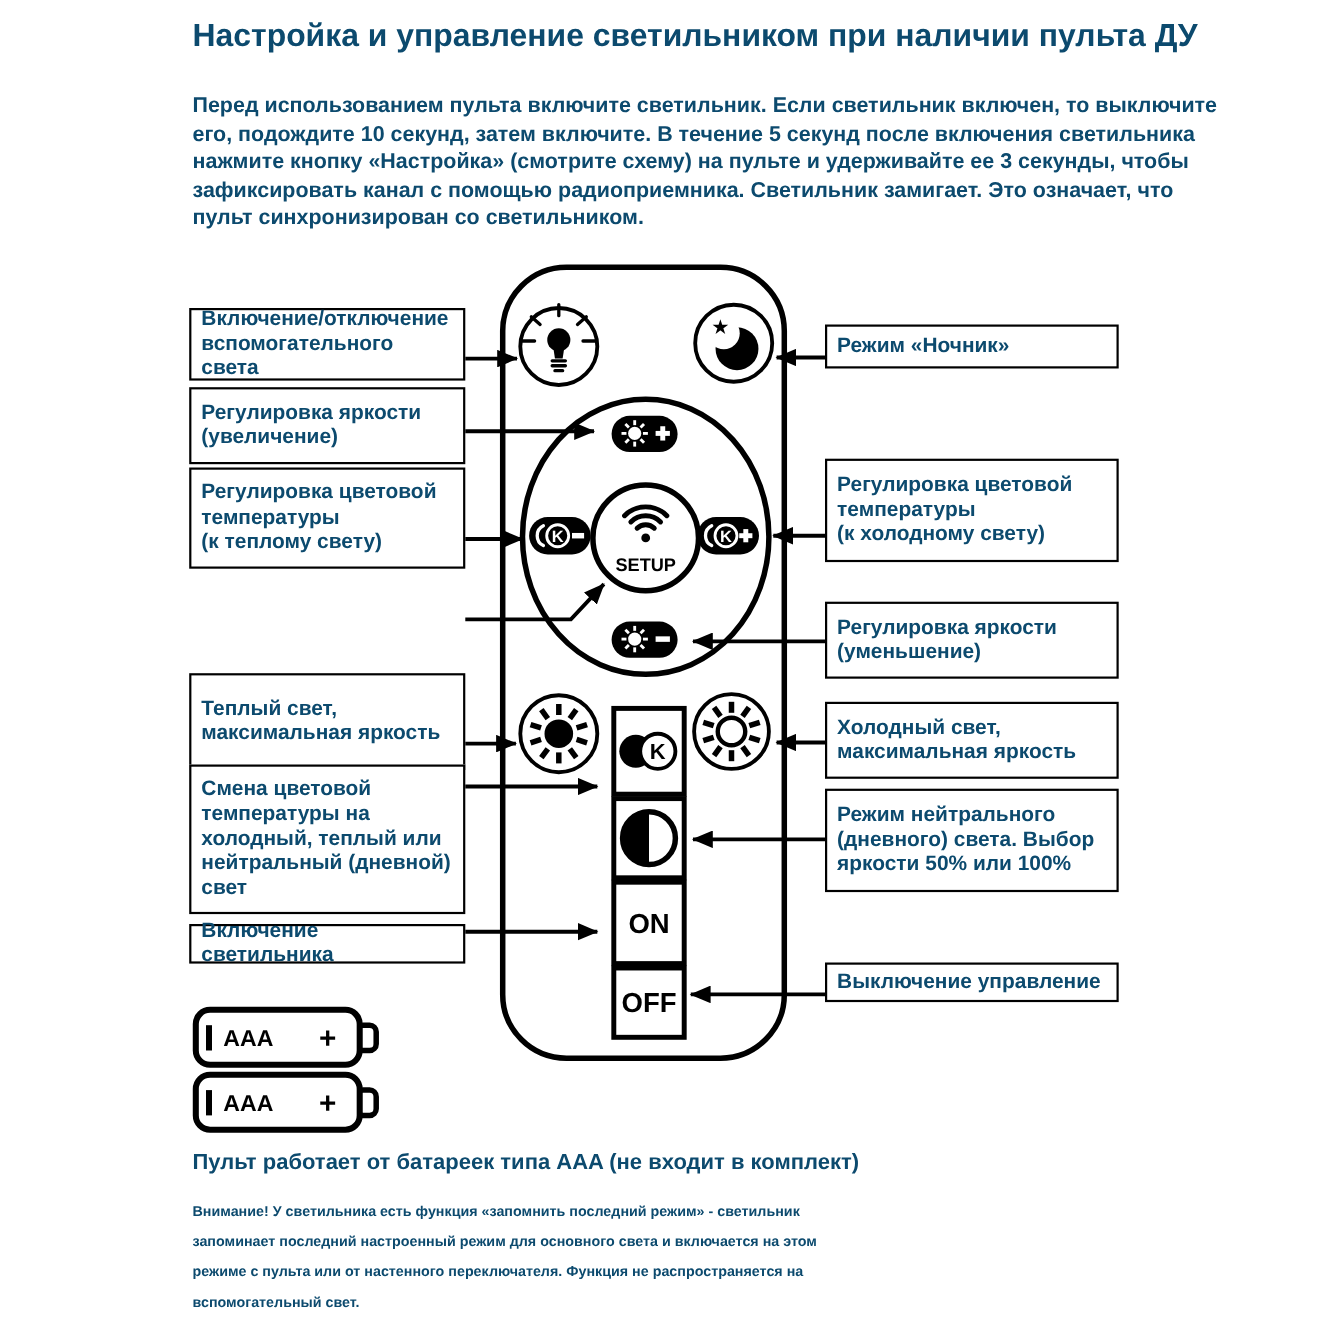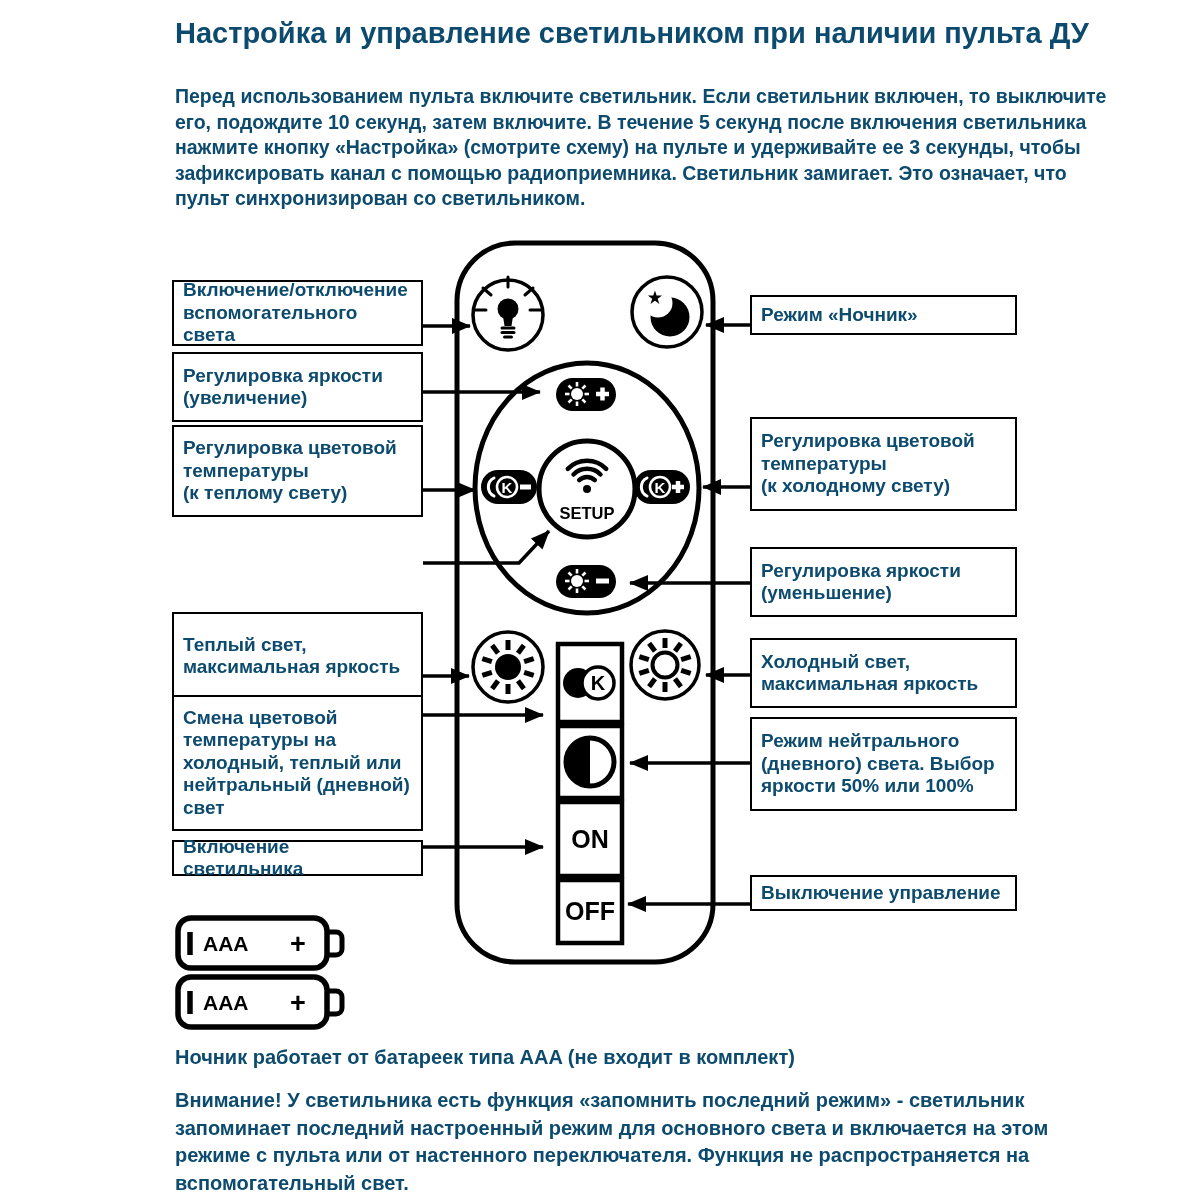--- a/index.html
+++ b/index.html
@@ -2,21 +2,21 @@
 <html><head>
 <meta charset="utf-8">
 <style>
   html,body{margin:0;padding:0;background:#fff;}
   .page{position:relative;width:1200px;height:1200px;background:#fff;overflow:hidden;
         font-family:"Liberation Sans",sans-serif;color:#0c4a6e;}
   .title{position:absolute;left:175px;top:17px;font-size:29px;font-weight:700;white-space:nowrap;}
   .para{position:absolute;font-weight:700;white-space:pre-line;}
   .intro{left:175px;top:84px;width:945px;font-size:19.5px;line-height:25.5px;}
   .note{left:175px;top:1044px;width:960px;font-size:20px;line-height:26px;}
-  .warning{left:175px;top:1087px;width:960px;font-size:20px;line-height:27.5px;}
+  .warning{left:175px;top:1087px;width:960px;font-size:13px;line-height:27.5px;}
   .callout{position:absolute;border:2.5px solid #000;box-sizing:border-box;
            padding:4px 9px;font-size:19px;line-height:22.5px;font-weight:700;
            white-space:pre-line;display:flex;align-items:center;background:#fff;}
   .cl{left:172px;width:251px;}
   .cr{left:750px;width:267px;}
   .cl0{top:280px;height:66px;}
   .cl1{top:352px;height:70px;}
   .cl2{top:425px;height:92px;}
   .cl3{top:523px;height:91px;}
   .cl4{top:612px;height:88px;}
@@ -71,21 +71,21 @@
 (к холодному свету)</div>
   <div class="callout cr cr2">Регулировка яркости
 (уменьшение)</div>
   <div class="callout cr cr3">Холодный свет,
 максимальная яркость</div>
   <div class="callout cr cr4">Режим нейтрального
 (дневного) света. Выбор
 яркости 50% или 100%</div>
   <div class="callout cr cr5">Выключение управление</div>
 
-  <div class="para note">Ночник работает от батареек типа AAA (не входит в комплект)</div>
+  <div class="para note">Пульт работает от батареек типа AAA (не входит в комплект)</div>
   <div class="para warning">Внимание! У светильника есть функция «запомнить последний режим» - светильник
 запоминает последний настроенный режим для основного света и включается на этом
 режиме с пульта или от настенного переключателя. Функция не распространяется на
 вспомогательный свет.</div>
 
   <svg class="diagram" width="1200" height="1200" viewBox="0 0 1200 1200">
     <defs>
       <marker id="arr" markerUnits="userSpaceOnUse" markerWidth="20" markerHeight="16" refX="18" refY="8" orient="auto">
           <path d="M0,0 L19,8 L0,16 z" fill="#000"></path>
         </marker>

